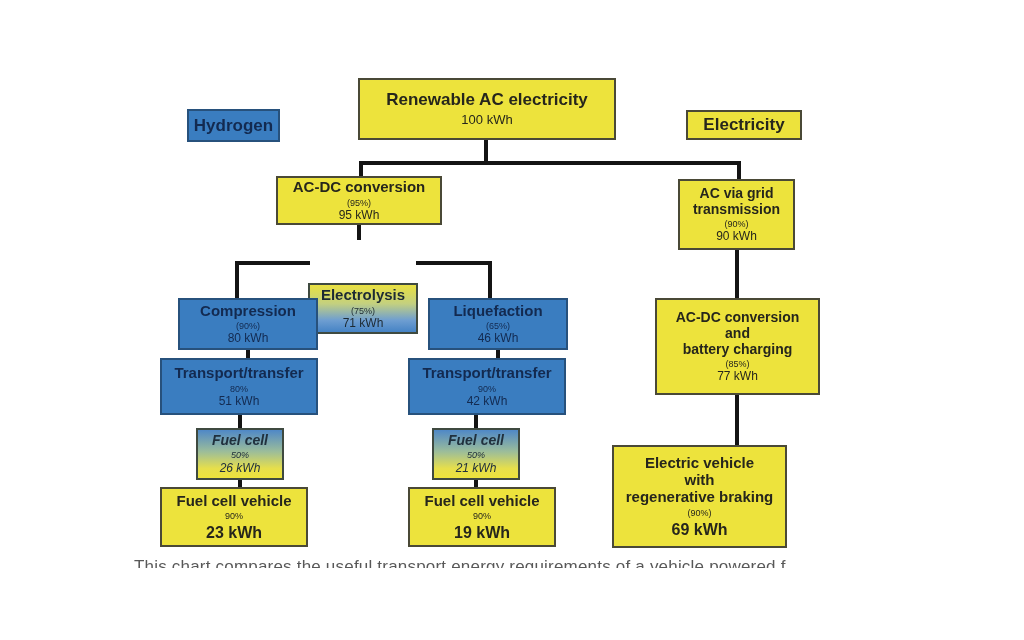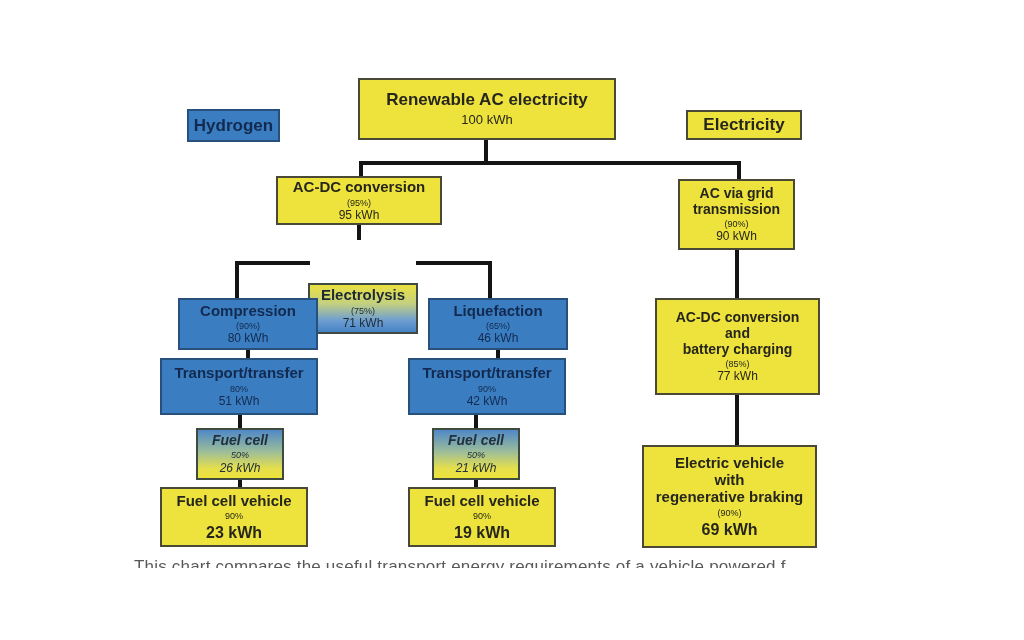--- a/index.html
+++ b/index.html
@@ -137,21 +137,21 @@
   </div>
 
   <div class="box yellow" style="left:655px;top:298px;width:165px;height:97px;">
     <div class="t sm pre">AC-DC conversion
 and
 battery charging</div>
     <div class="pct">(85%)</div>
     <div class="val">77 kWh</div>
   </div>
 
-  <div class="box yellow" style="left:642px;top:445px;width:175px;height:103px;">
+  <div class="box yellow" style="left:612px;top:445px;width:175px;height:103px;">
     <div class="t pre">Electric vehicle
 with
 regenerative braking</div>
     <div class="pct">(90%)</div>
     <div class="val big">69 kWh</div>
   </div>
 
   <div id="caption-clip">
     <span>This chart compares the useful transport energy requirements of a vehicle powered f</span>
   </div>

